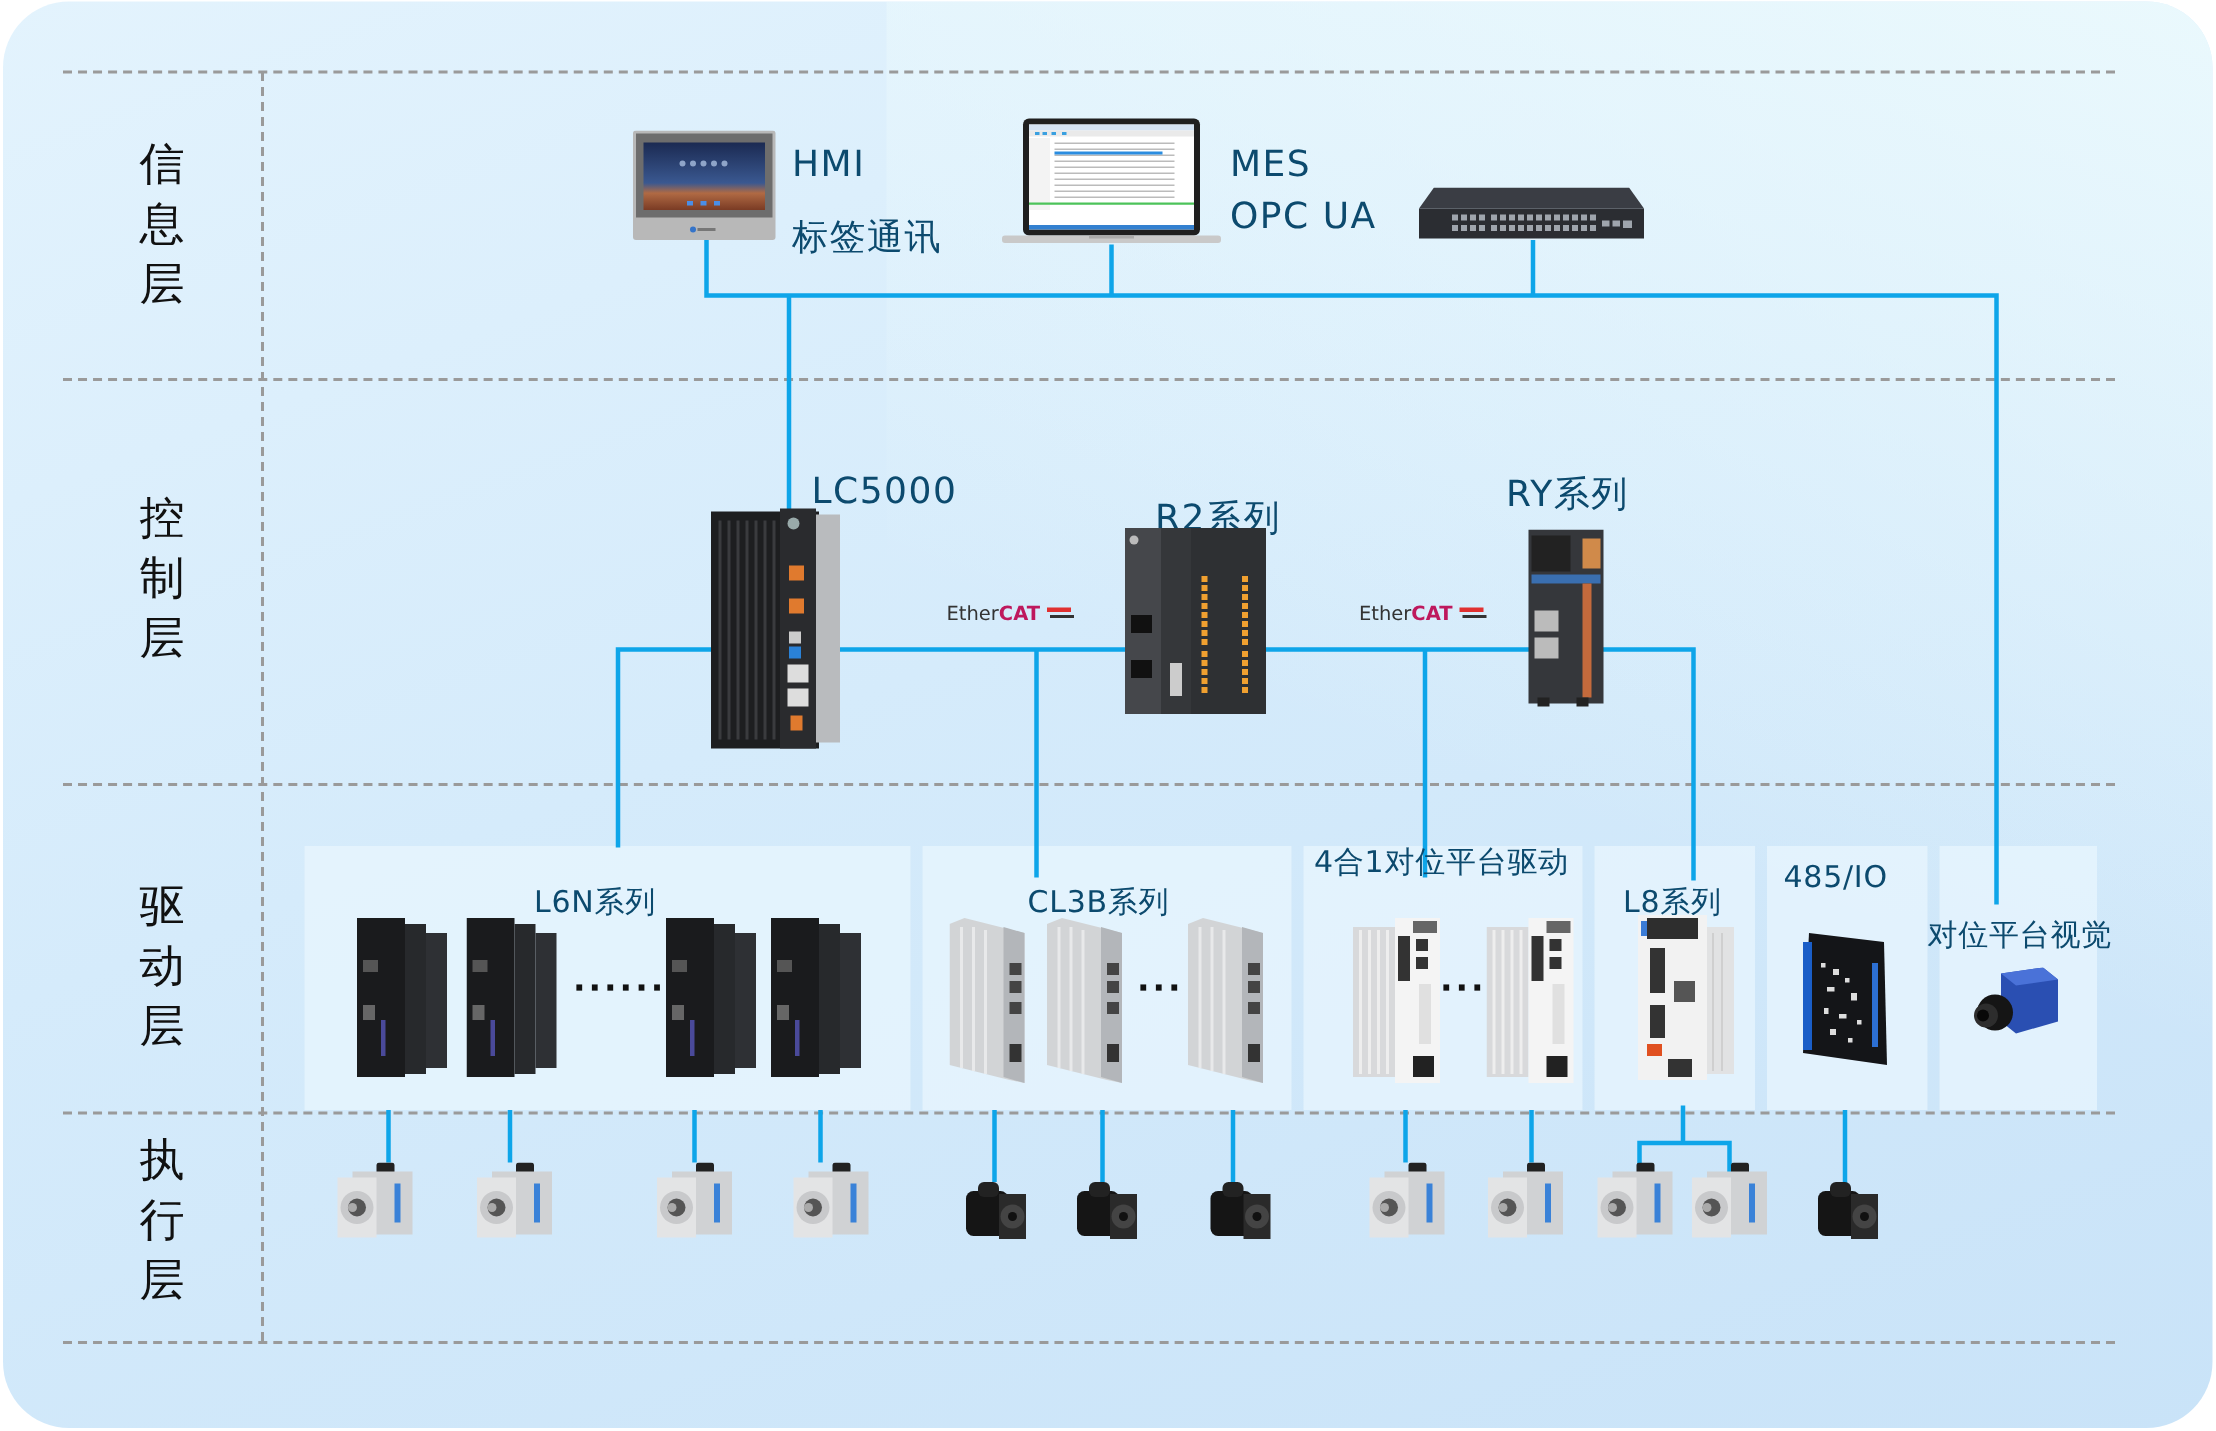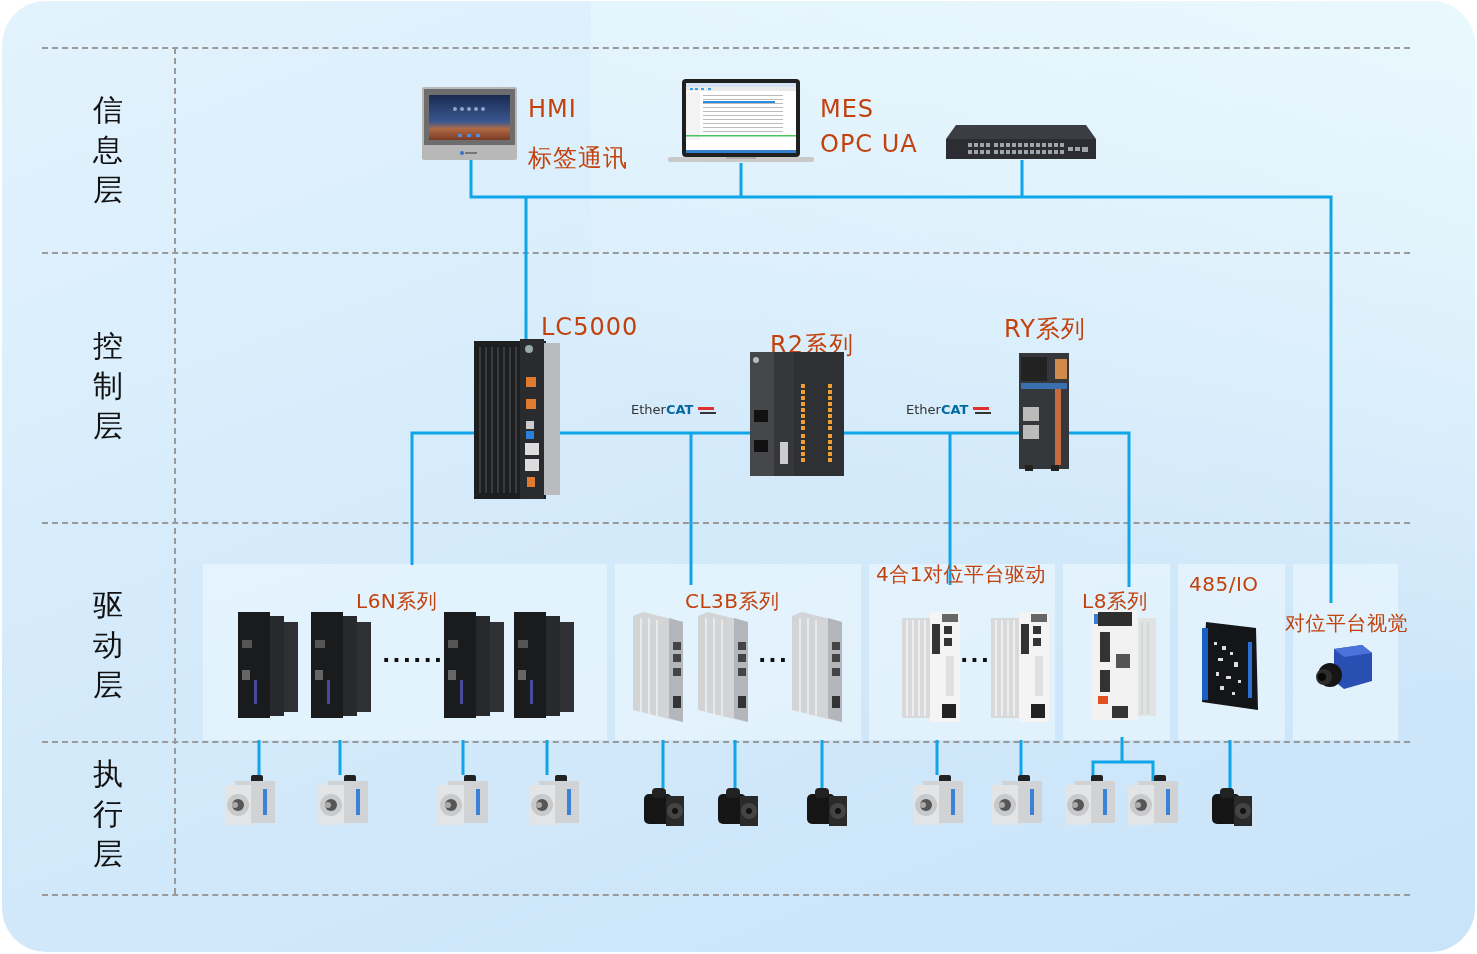--- a/index.html
+++ b/index.html
@@ -5,28 +5,28 @@
   html,body{margin:0;padding:0;background:#ffffff;}
   body{width:1477px;height:954px;position:relative;overflow:hidden;font-family:"DejaVu Sans","Liberation Sans",sans-serif;}
   .panel{position:absolute;left:2px;top:1px;width:1473px;height:951px;border-radius:44px;
     background:linear-gradient(160deg,#e3f3fd 0%,#d5ebfb 45%,#c9e3f8 100%);overflow:hidden;}
   .panel::after{content:"";position:absolute;right:0;top:0;width:60%;height:100%;
     background:linear-gradient(200deg,rgba(236,250,253,0.9) 0%,rgba(236,250,253,0) 55%);}
   .hdash{position:absolute;left:42px;width:1368px;height:0;border-top:2px dashed #9a9a9a;z-index:2;}
   .vdash{position:absolute;left:174px;top:48px;width:0;height:846px;border-left:2px dashed #9a9a9a;z-index:2;}
   .layer-label{position:absolute;left:88px;width:40px;font-size:30px;line-height:40px;color:#111;text-align:center;z-index:3;}
   .layer-label span{display:block;}
-  .txt{position:absolute;color:#c2410c;z-index:4;white-space:nowrap;}
+  .txt{position:absolute;color:#0c4a6e;z-index:4;white-space:nowrap;}
   .t24{font-size:24px;letter-spacing:1px;}
   .t20{font-size:20px;letter-spacing:0.5px;}
   svg.wires{position:absolute;left:0;top:0;z-index:3;}
   .group-box{position:absolute;background:rgba(232,246,253,0.75);z-index:1;}
   .dev{position:absolute;z-index:4;}
   .ethercat{position:absolute;font-size:13px;color:#333;z-index:4;}
-  .ethercat b{font-weight:900;color:#0369a1;}
+  .ethercat b{font-weight:900;color:#be185d;}
   .dots{position:absolute;font-size:22px;font-weight:bold;letter-spacing:2px;color:#111;z-index:4;}
 </style>
 </head>
 <body>
 
 <div class="panel"></div>
 
 <div class="hdash" style="top:47px"></div>
 <div class="hdash" style="top:252px"></div>
 <div class="hdash" style="top:522px"></div>

